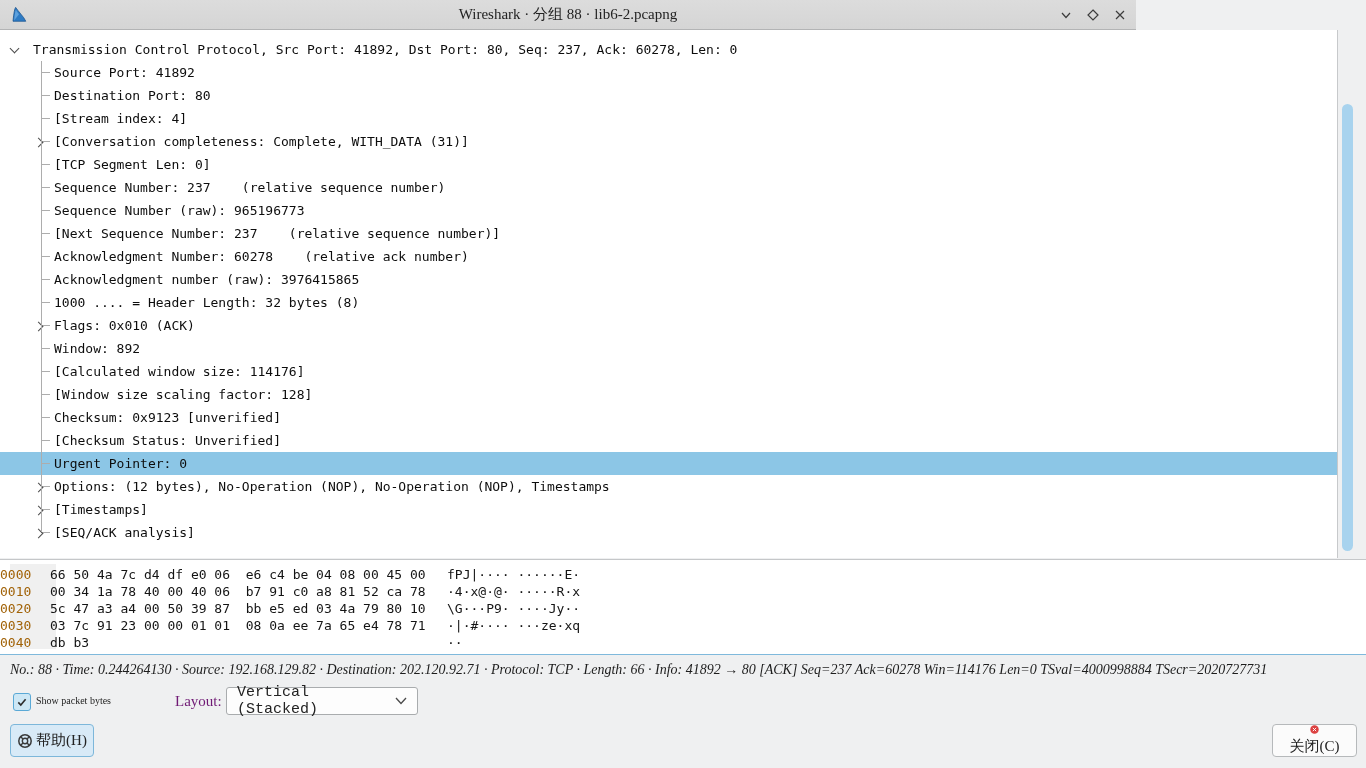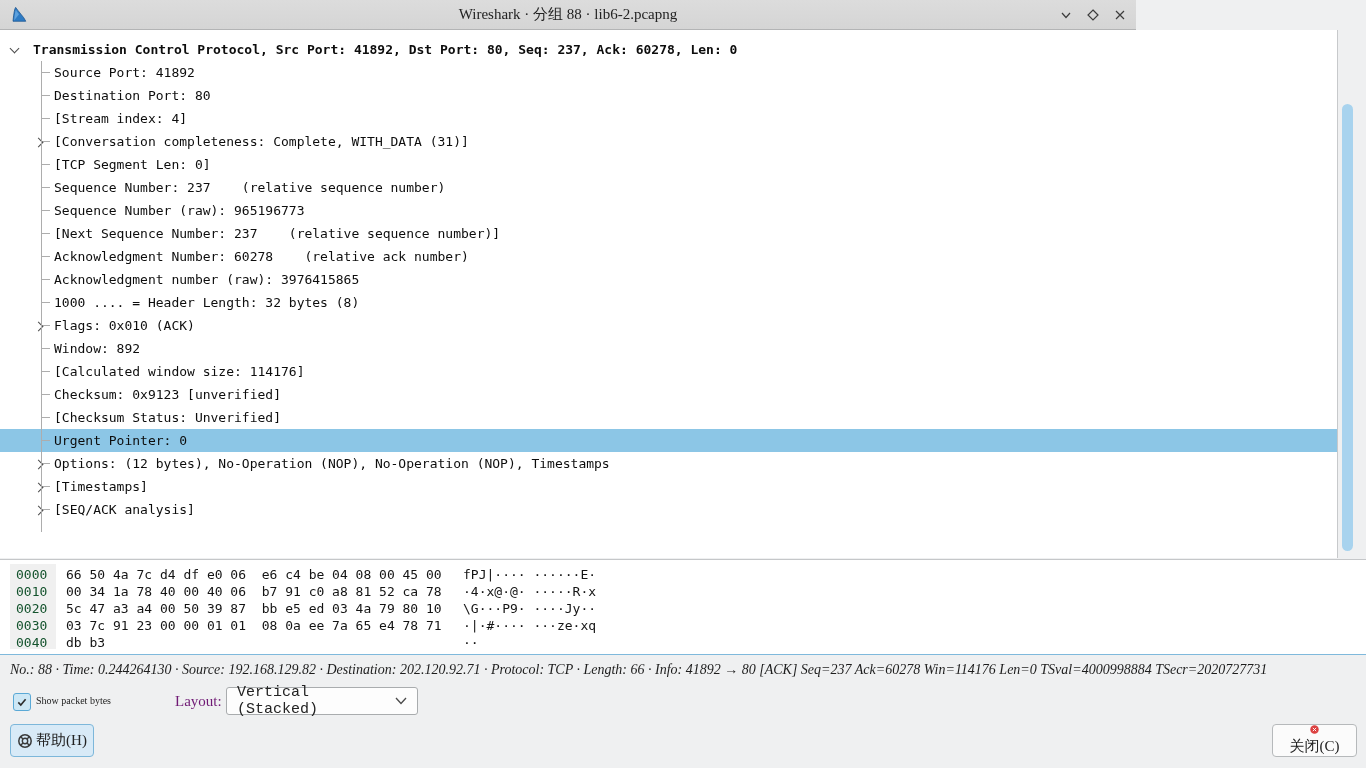--- a/index.html
+++ b/index.html
@@ -24,21 +24,21 @@
   .tree-panel{
     position:absolute; left:0; top:30px; width:1337px; height:528px;
     background:#ffffff; overflow:hidden;
   }
   .tree-rows{position:absolute; left:0; top:8px; right:0;}
   .trow{
     position:relative; height:23px; line-height:23px; white-space:pre;
     font-family:"DejaVu Sans Mono","Liberation Mono",monospace; font-size:13px; color:#0d0d0d;
     padding-left:54px;
   }
-  .trow.root{padding-left:33px;font-weight:bold;}
+  .trow.root{padding-left:33px;}
   .trow.sel{background:#8cc6e6;}
   .tick{position:absolute; left:41px; top:11px; width:9px; height:1px; background:#adadad;}
   .exp{position:absolute; top:7px; width:10px; height:10px;}
   .exp::before{content:''; display:block; width:6px; height:6px;
     border-right:1.4px solid #4c4c4c; border-bottom:1.4px solid #4c4c4c;}
   .exp.expanded{left:10px;}
   .exp.expanded::before{transform:rotate(45deg); margin-top:0px; margin-left:1px;}
   .exp.collapsed{left:35px;}
   .exp.collapsed::before{transform:rotate(-45deg); margin-top:2px;}
   .guide{position:absolute; left:41px; top:31px; width:1px; height:471px; background:#adadad;}
@@ -51,21 +51,21 @@
     background:#a8d3ee; border-radius:5.5px;}
   
   .hex-panel{
     position:absolute; left:0; top:559px; width:1366px; height:96px;
     background:#ffffff; border-top:1px solid #c5c7c9; border-bottom:1px solid #7fb9dc;
     padding-top:6px; box-sizing:border-box;
   }
   .hex-gutter{position:absolute; left:10px; top:4px; bottom:5px; width:46px; background:#f0f0f0;}
   .hrow{position:relative; height:17px; line-height:17px; white-space:pre;
     font-family:"DejaVu Sans Mono","Liberation Mono",monospace; font-size:13px; color:#141414;}
-  .offs{display:inline-block; margin-left:16px; width:50px; color:#14532d;}
+  .offs{display:inline-block; margin-left:0; width:50px; color:#a16207;}
   .hbytes{display:inline-block; width:397px;}
   
   .statusline{
     position:absolute; left:10px; top:657px; right:10px; height:26px; line-height:26px;
     font-style:italic; font-size:14px; color:#1d1d1d; white-space:nowrap; overflow:hidden;
   }
   
   .checkbox{
     position:absolute; left:13px; top:693px; width:16px; height:16px;
     background:#cde7f5; border:1px solid #5aa9d6; border-radius:3px;
@@ -129,20 +129,21 @@
         <div class="trow"><span class="tick"></span><span>[TCP Segment Len: 0]</span></div>
         <div class="trow"><span class="tick"></span><span>Sequence Number: 237    (relative sequence number)</span></div>
         <div class="trow"><span class="tick"></span><span>Sequence Number (raw): 965196773</span></div>
         <div class="trow"><span class="tick"></span><span>[Next Sequence Number: 237    (relative sequence number)]</span></div>
         <div class="trow"><span class="tick"></span><span>Acknowledgment Number: 60278    (relative ack number)</span></div>
         <div class="trow"><span class="tick"></span><span>Acknowledgment number (raw): 3976415865</span></div>
         <div class="trow"><span class="tick"></span><span>1000 .... = Header Length: 32 bytes (8)</span></div>
         <div class="trow"><span class="tick"></span><span class="exp collapsed"></span><span>Flags: 0x010 (ACK)</span></div>
         <div class="trow"><span class="tick"></span><span>Window: 892</span></div>
         <div class="trow"><span class="tick"></span><span>[Calculated window size: 114176]</span></div>
+        <div class="trow"><span class="tick"></span><span>[Window size scaling factor: 128]</span></div>
         <div class="trow"><span class="tick"></span><span>Checksum: 0x9123 [unverified]</span></div>
         <div class="trow"><span class="tick"></span><span>[Checksum Status: Unverified]</span></div>
         <div class="trow sel"><span class="tick"></span><span>Urgent Pointer: 0</span></div>
         <div class="trow"><span class="tick"></span><span class="exp collapsed"></span><span>Options: (12 bytes), No-Operation (NOP), No-Operation (NOP), Timestamps</span></div>
         <div class="trow"><span class="tick"></span><span class="exp collapsed"></span><span>[Timestamps]</span></div>
         <div class="trow"><span class="tick"></span><span class="exp collapsed"></span><span>[SEQ/ACK analysis]</span></div>
       </div>
     <div class="guide"></div>
   </div>
   <div class="scroll-track">

